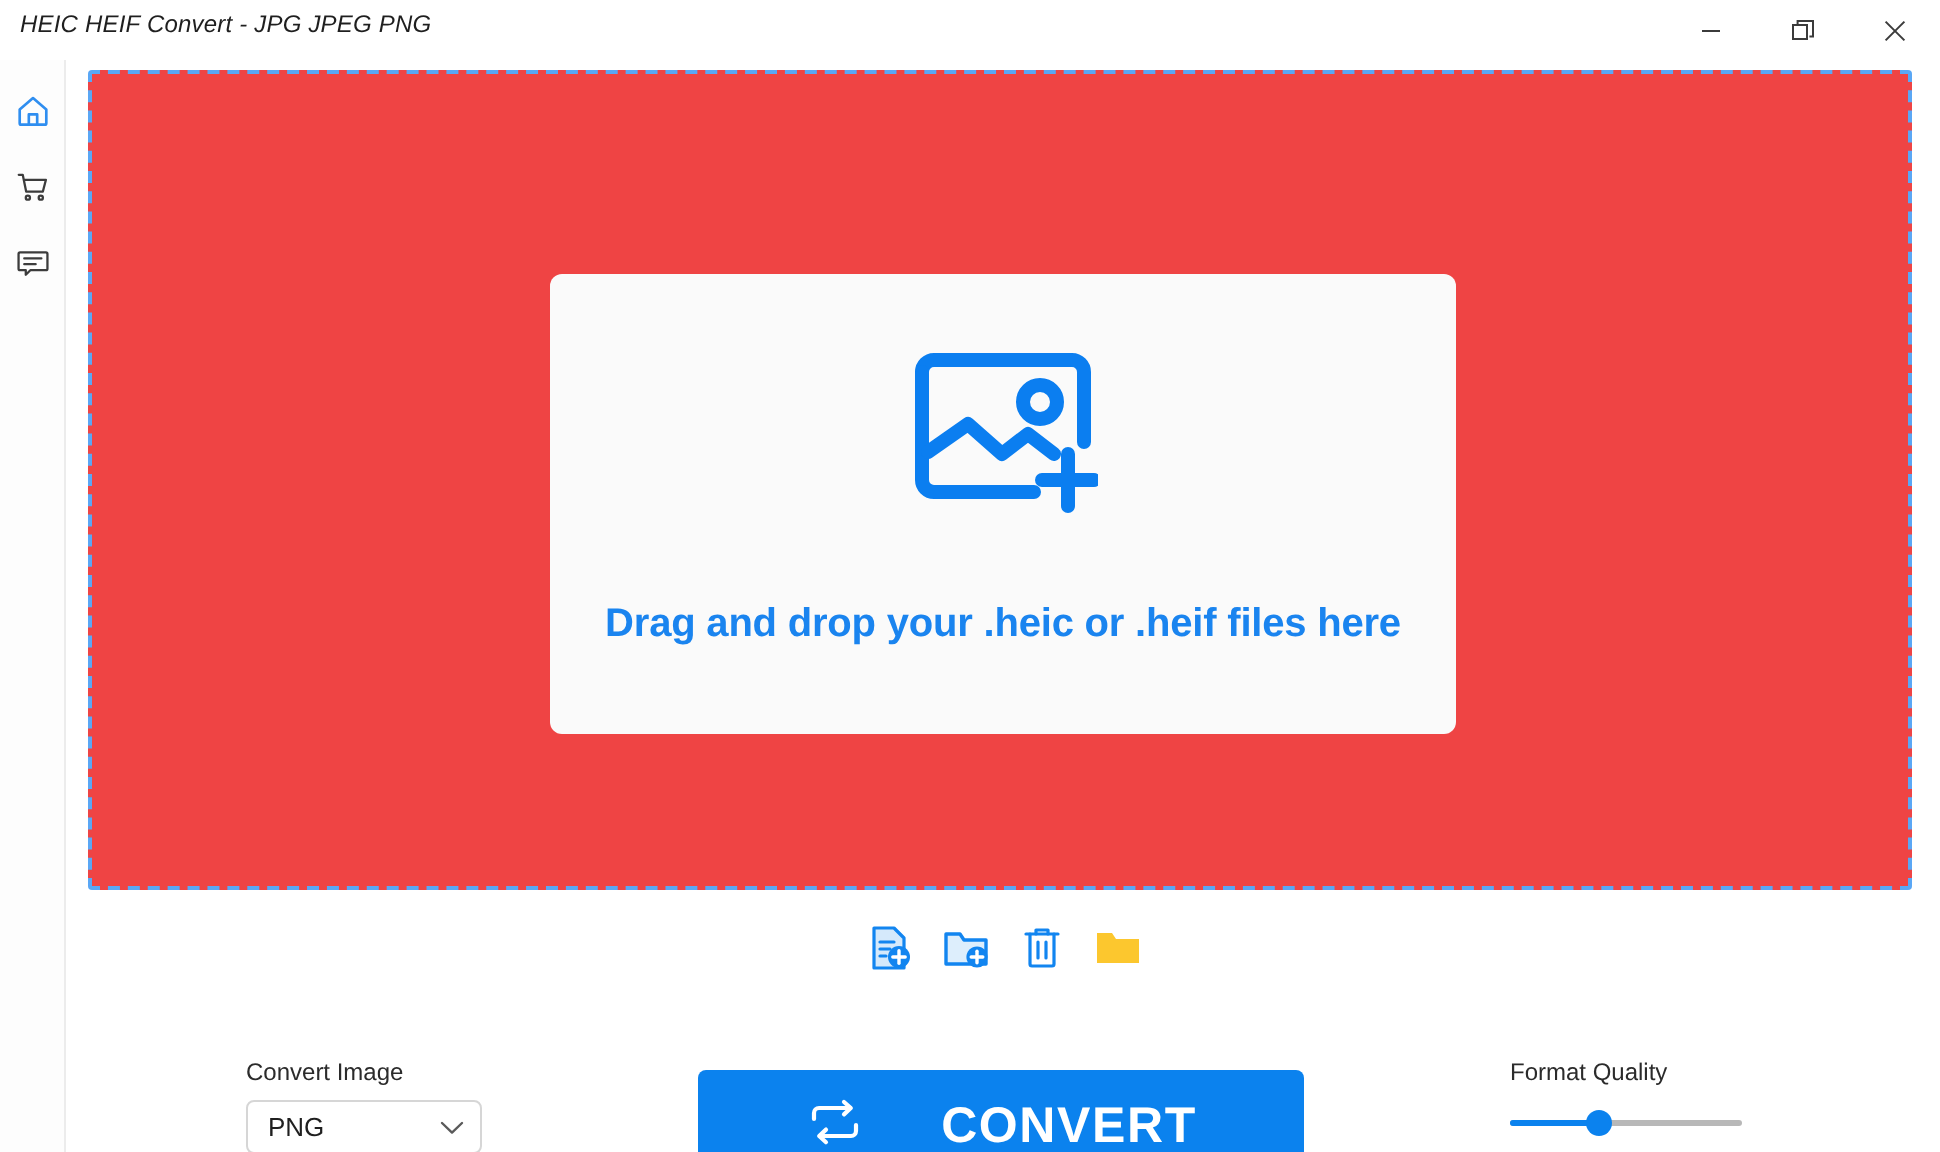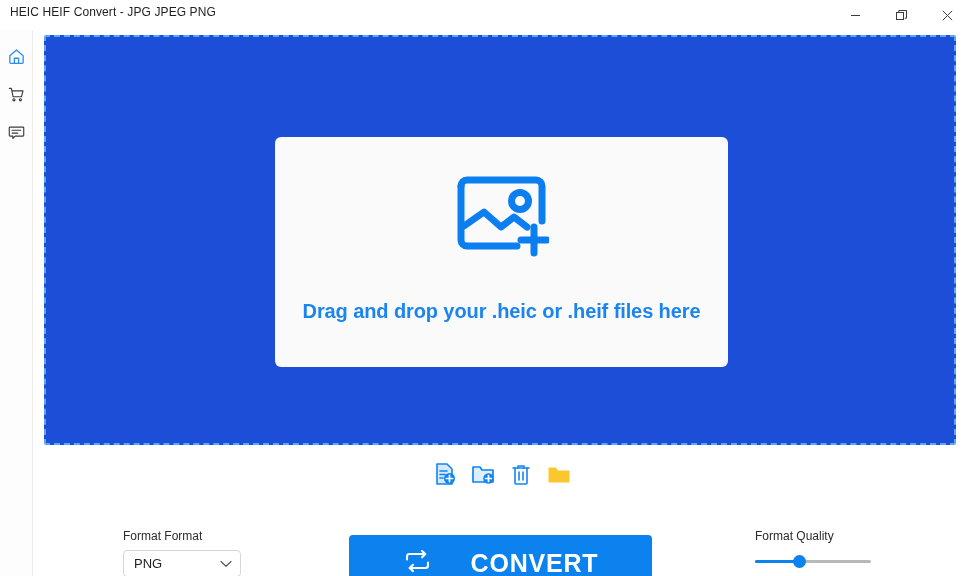--- a/index.html
+++ b/index.html
@@ -32,20 +32,21 @@
     align-items: center;
   }
   .title-text {
     position: absolute;
     left: 10px;
     top: 5px;
     font-size: 12px;
     color: #1f1f1f;
     letter-spacing: 0.1px;
     white-space: nowrap;
+    font-style: italic;
   }
   .win-buttons {
     position: absolute;
     right: 0;
     top: 0;
     height: 30px;
     display: flex;
   }
   .win-btn {
     width: 46px;
@@ -86,21 +87,21 @@
 
   .dropzone {
     position: absolute;
     left: 11px;
     top: 5px;
     width: 912px;
     height: 410px;
     border: 2px dashed #5aa7f5;
     border-radius: 2px;
     box-sizing: border-box;
-    background: #1d4ed8;
+    background: #ef4444;
   }
   .inner-panel {
     position: absolute;
     left: 229px;
     top: 100px;
     width: 453px;
     height: 230px;
     background: #fafafa;
     border-radius: 6px;
     display: flex;
@@ -353,21 +354,21 @@
           <svg width="24" height="21" viewBox="0 0 24 21" fill="none">
             <path d="M1.5 3.5 H9 L11 6.5 H22.5 V18.5 H1.5 Z" fill="#fcc72e"></path>
           </svg>
         </span>
       </div>
     </div>
 
     <div class="bottom">
 
       <div class="format-group">
-        <div class="field-label">Format Format</div>
+        <div class="field-label">Convert Image</div>
         <div class="select-box">
           <span class="select-value">PNG</span>
           <span class="chevron">
             <svg width="12" height="8" viewBox="0 0 12 8" fill="none" stroke="#5a5a5a" stroke-width="1.2" stroke-linecap="round" stroke-linejoin="round">
               <path d="M1 1.5 L6 6.3 L11 1.5"></path>
             </svg>
           </span>
         </div>
       </div>
 

